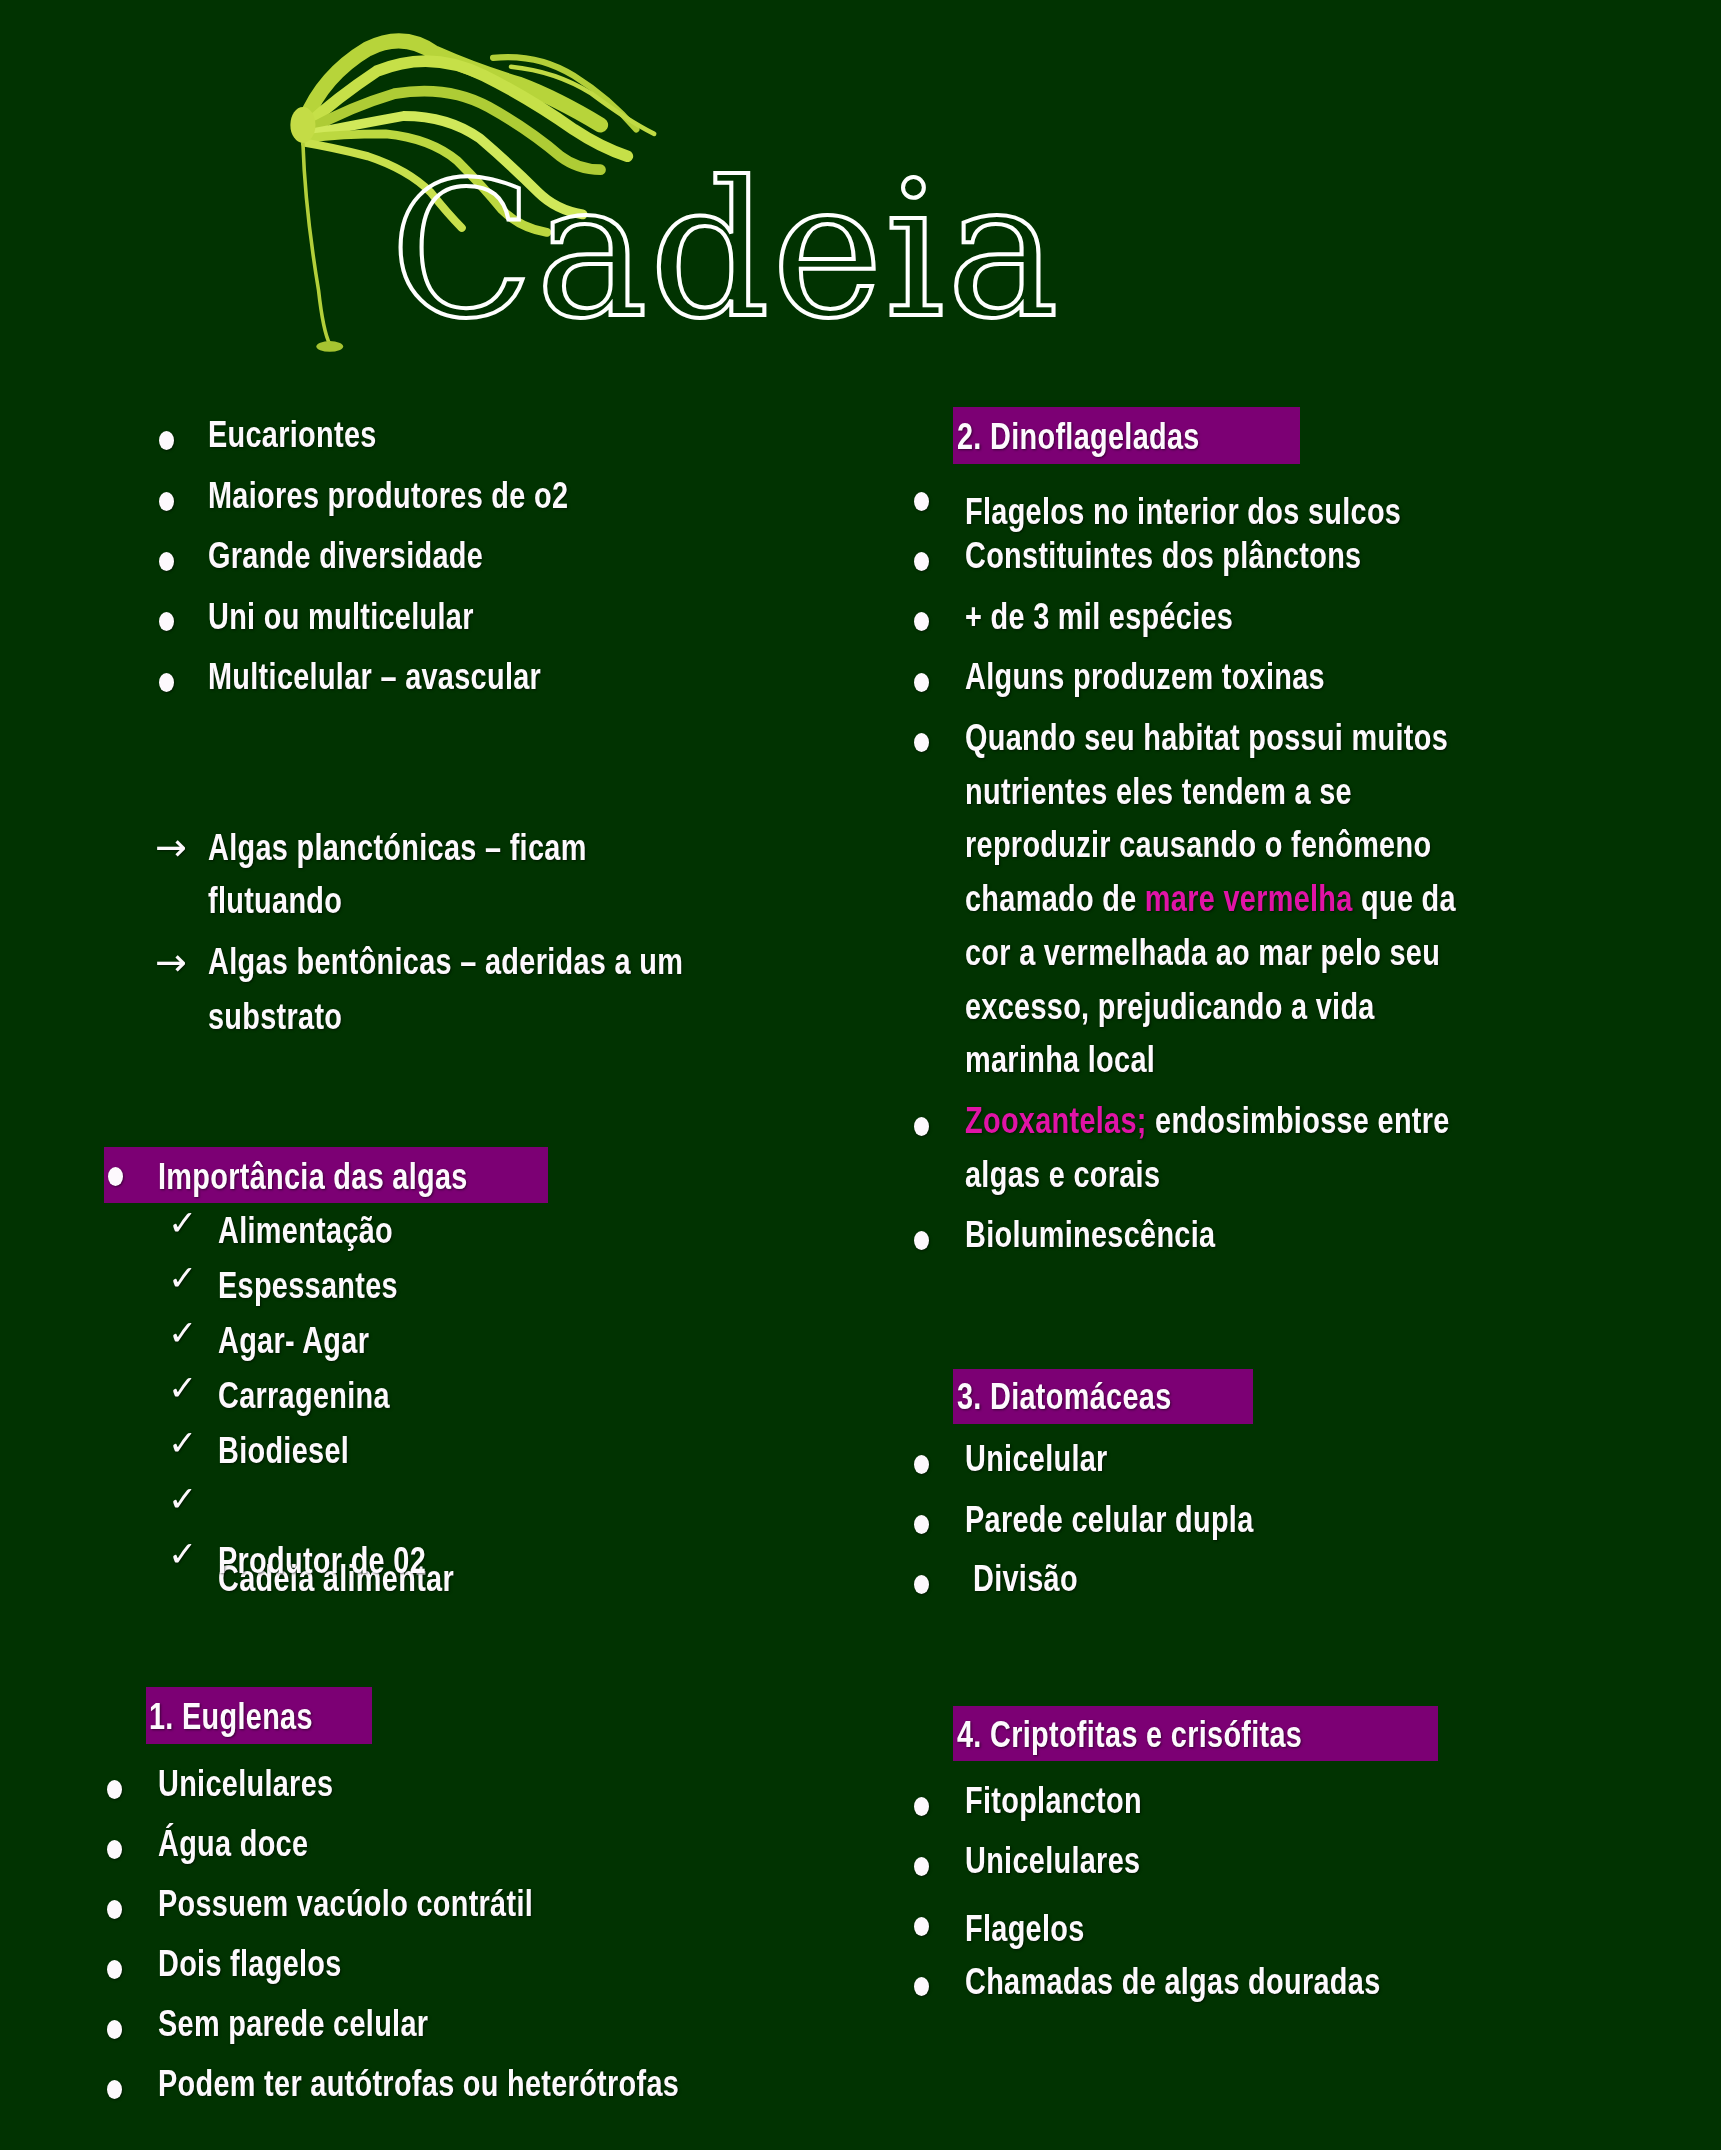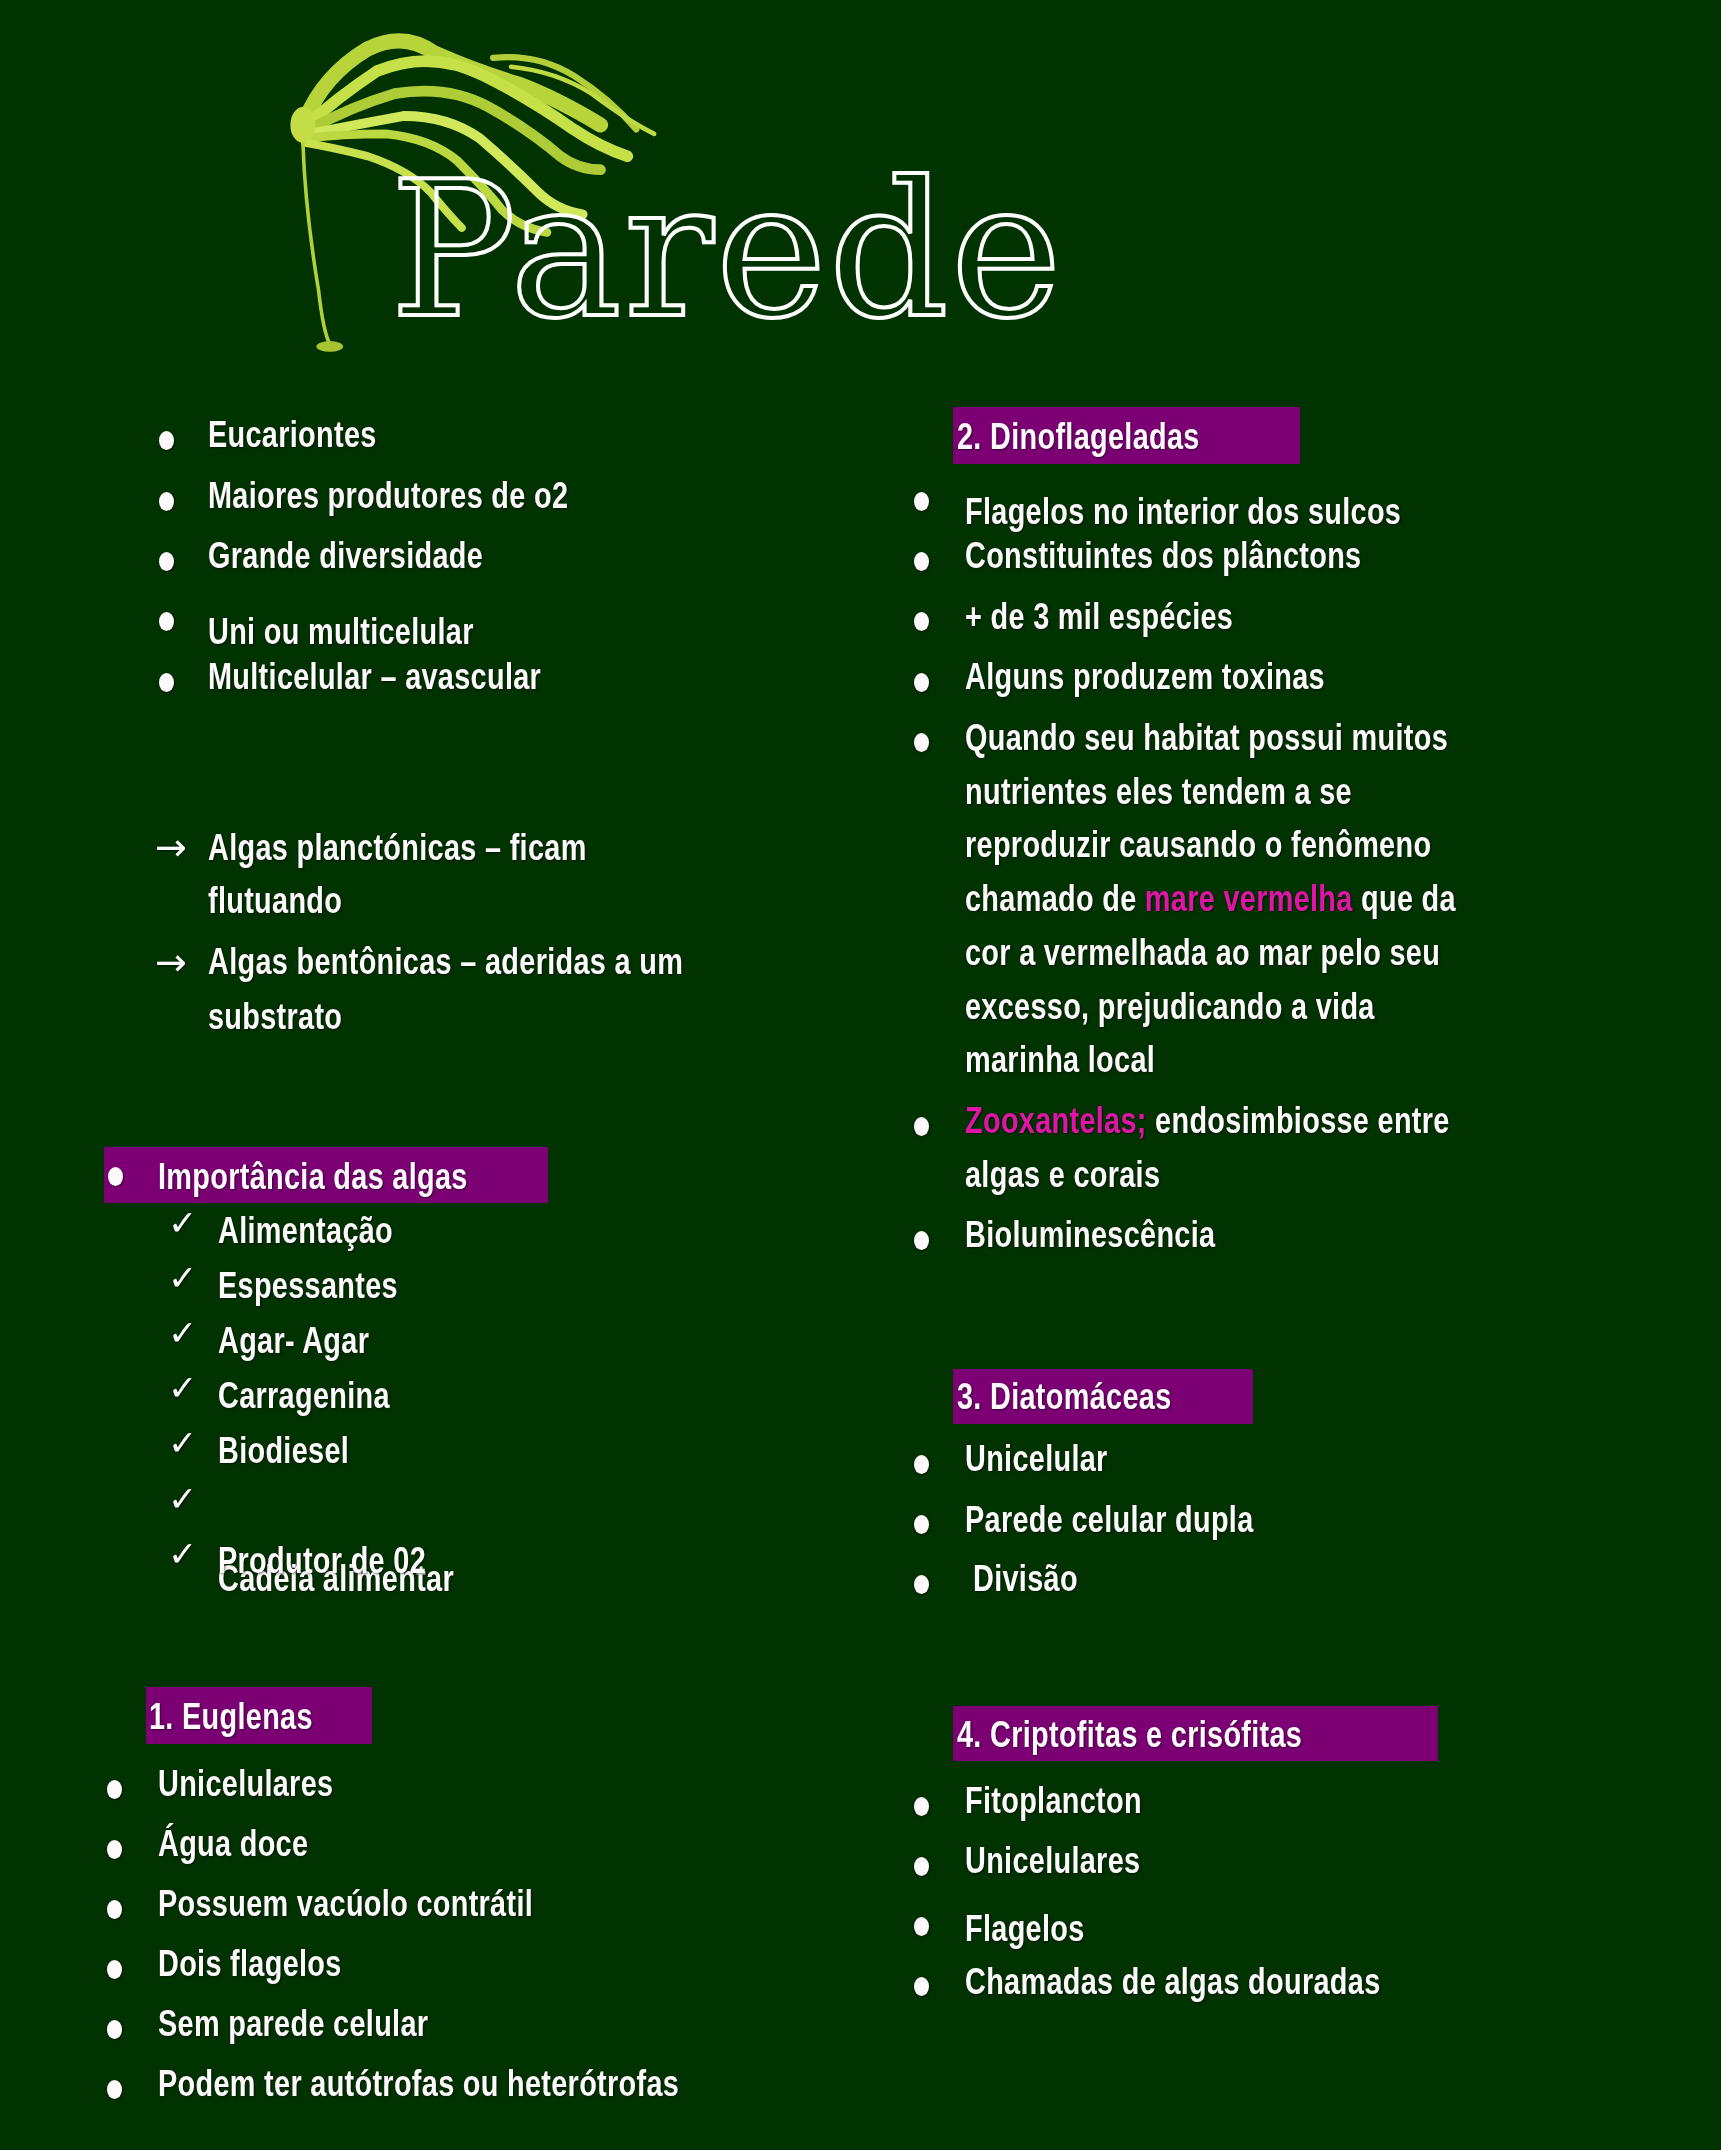--- a/index.html
+++ b/index.html
@@ -59,32 +59,32 @@
       <path d="M50 250 Q150 230 260 210 Q360 210 430 260 Q500 320 560 380 Q600 420 660 430" stroke="#d0e85a" stroke-width="22"></path>
       <path d="M45 260 Q120 250 220 250 Q320 260 380 310 Q440 370 480 420 Q520 460 580 470" stroke="#bcd840" stroke-width="20"></path>
       <path d="M40 270 Q100 280 180 300 Q270 330 320 380 Q360 430 390 460" stroke="#c8e04c" stroke-width="18"></path>
       <path d="M460 80 Q560 70 640 120 Q720 170 780 240" stroke="#b2cf38" stroke-width="14"></path>
       <path d="M500 100 Q600 110 680 160 Q760 220 820 250" stroke="#c0da44" stroke-width="10"></path>
     </g>
     <ellipse cx="35" cy="230" rx="28" ry="40" fill="#c4dc46"></ellipse>
     <path d="M35 270 Q40 420 70 600 Q80 690 95 720" fill="none" stroke="#b3d03a" stroke-width="8"></path>
     <ellipse cx="95" cy="725" rx="30" ry="12" fill="#a6c431"></ellipse>
   </svg>
-  <div class="title-text">Parede</div>
+  <div class="title-text">Cadeia</div>
 </div>
 
 <div>
   <div class="bullet" style="left:159px;top:431px"></div>
   <div class="abs" style="left:208px;top:414px"><span class="txt">Eucariontes</span></div>
   <div class="bullet" style="left:159px;top:492px"></div>
   <div class="abs" style="left:208px;top:475px"><span class="txt">Maiores produtores de o2</span></div>
   <div class="bullet" style="left:159px;top:552px"></div>
   <div class="abs" style="left:208px;top:535px"><span class="txt">Grande diversidade</span></div>
   <div class="bullet" style="left:159px;top:612px"></div>
-  <div class="abs" style="left:208px;top:611px"><span class="txt">Uni ou multicelular</span></div>
+  <div class="abs" style="left:208px;top:596px"><span class="txt">Uni ou multicelular</span></div>
   <div class="bullet" style="left:159px;top:673px"></div>
   <div class="abs" style="left:208px;top:656px"><span class="txt">Multicelular – avascular</span></div>
 </div>
 
 <div>
   <div class="arrow" style="left:155px;top:825px">→</div>
   <div class="abs" style="left:208px;top:827px"><span class="txt">Algas planctónicas – ficam</span></div>
   <div class="abs" style="left:208px;top:880px"><span class="txt">flutuando</span></div>
   <div class="arrow" style="left:155px;top:940px">→</div>
   <div class="abs" style="left:208px;top:941px"><span class="txt">Algas bentônicas – aderidas a um</span></div>

